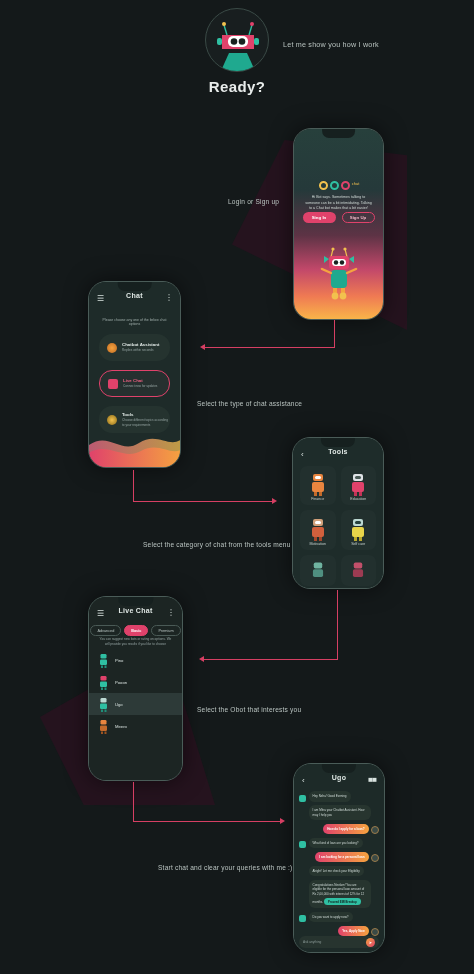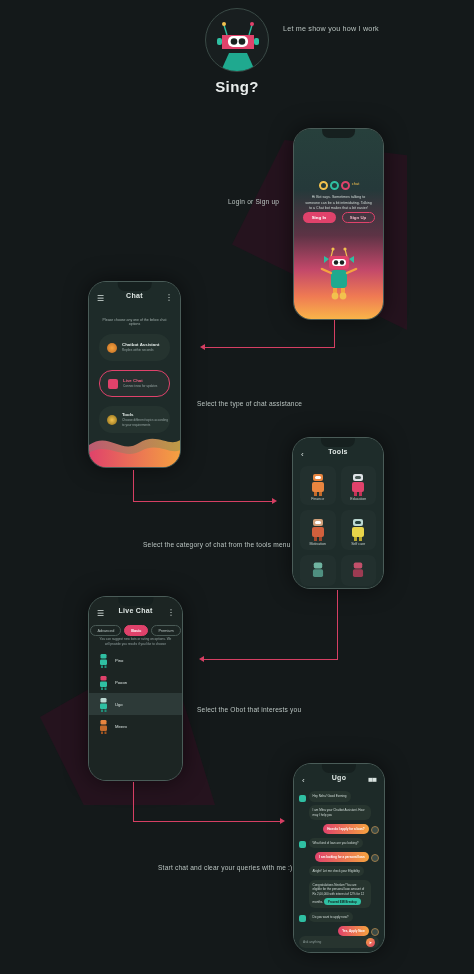--- a/index.html
+++ b/index.html
@@ -16,21 +16,21 @@
   .hero-circle{
     position:absolute; left:205px; top:8px; width:64px; height:64px;
     border-radius:50%; border:1px solid #3a4a46; background:#181e1f;
     overflow:hidden;
   }
   .hero-title{
     position:absolute; left:0; top:78px; width:474px; text-align:center;
     font-size:15px; font-weight:700; color:#e8eceb; letter-spacing:.4px;
   }
   .hero-sub{
-    position:absolute; left:283px; top:24px; font-size:7.2px; color:#b8c2bf;
+    position:absolute; left:283px; top:40px; font-size:7.2px; color:#b8c2bf;
     letter-spacing:.2px;
   }
 
   
   .phone{
     position:absolute; border-radius:18px; overflow:hidden;
     border:1.2px solid #4a5c58;
     background:#1d2a28;
     box-shadow:0 0 22px rgba(0,0,0,.55);
   }
@@ -174,21 +174,21 @@
         <rect x="11" y="29" width="5" height="7" rx="2" fill="#2fbfa2"></rect>
         <rect x="48" y="29" width="5" height="7" rx="2" fill="#2fbfa2"></rect>
         <path d="M21 26 L18 16" stroke="#2fbfa2" stroke-width="1.4"></path>
         <path d="M43 26 L46 16" stroke="#2fbfa2" stroke-width="1.4"></path>
         <circle cx="18" cy="15" r="2" fill="#f2c14e"></circle>
         <circle cx="46" cy="15" r="2" fill="#e0426b"></circle>
         <path d="M23 44 L41 44 L50 64 L14 64 Z" fill="#1fa98f"></path>
       </svg>
     </div>
     <div class="hero-sub">Let me show you how I work</div>
-    <div class="hero-title">Sing?</div>
+    <div class="hero-title">Ready?</div>
   </div>
 
   <div class="wedge" style="left:232px;top:140px;width:175px;height:190px;clip-path:polygon(30% 0,100% 8%,100% 100%,0 55%);"></div>
   <div class="wedge" style="left:40px;top:645px;width:175px;height:160px;clip-path:polygon(0 45%,72% 0,100% 100%,25% 100%);"></div>
 
   <div class="phone" id="p1">
     <div class="scr"></div>
     <div class="notch"></div>
 
     <div class="logo-row">

